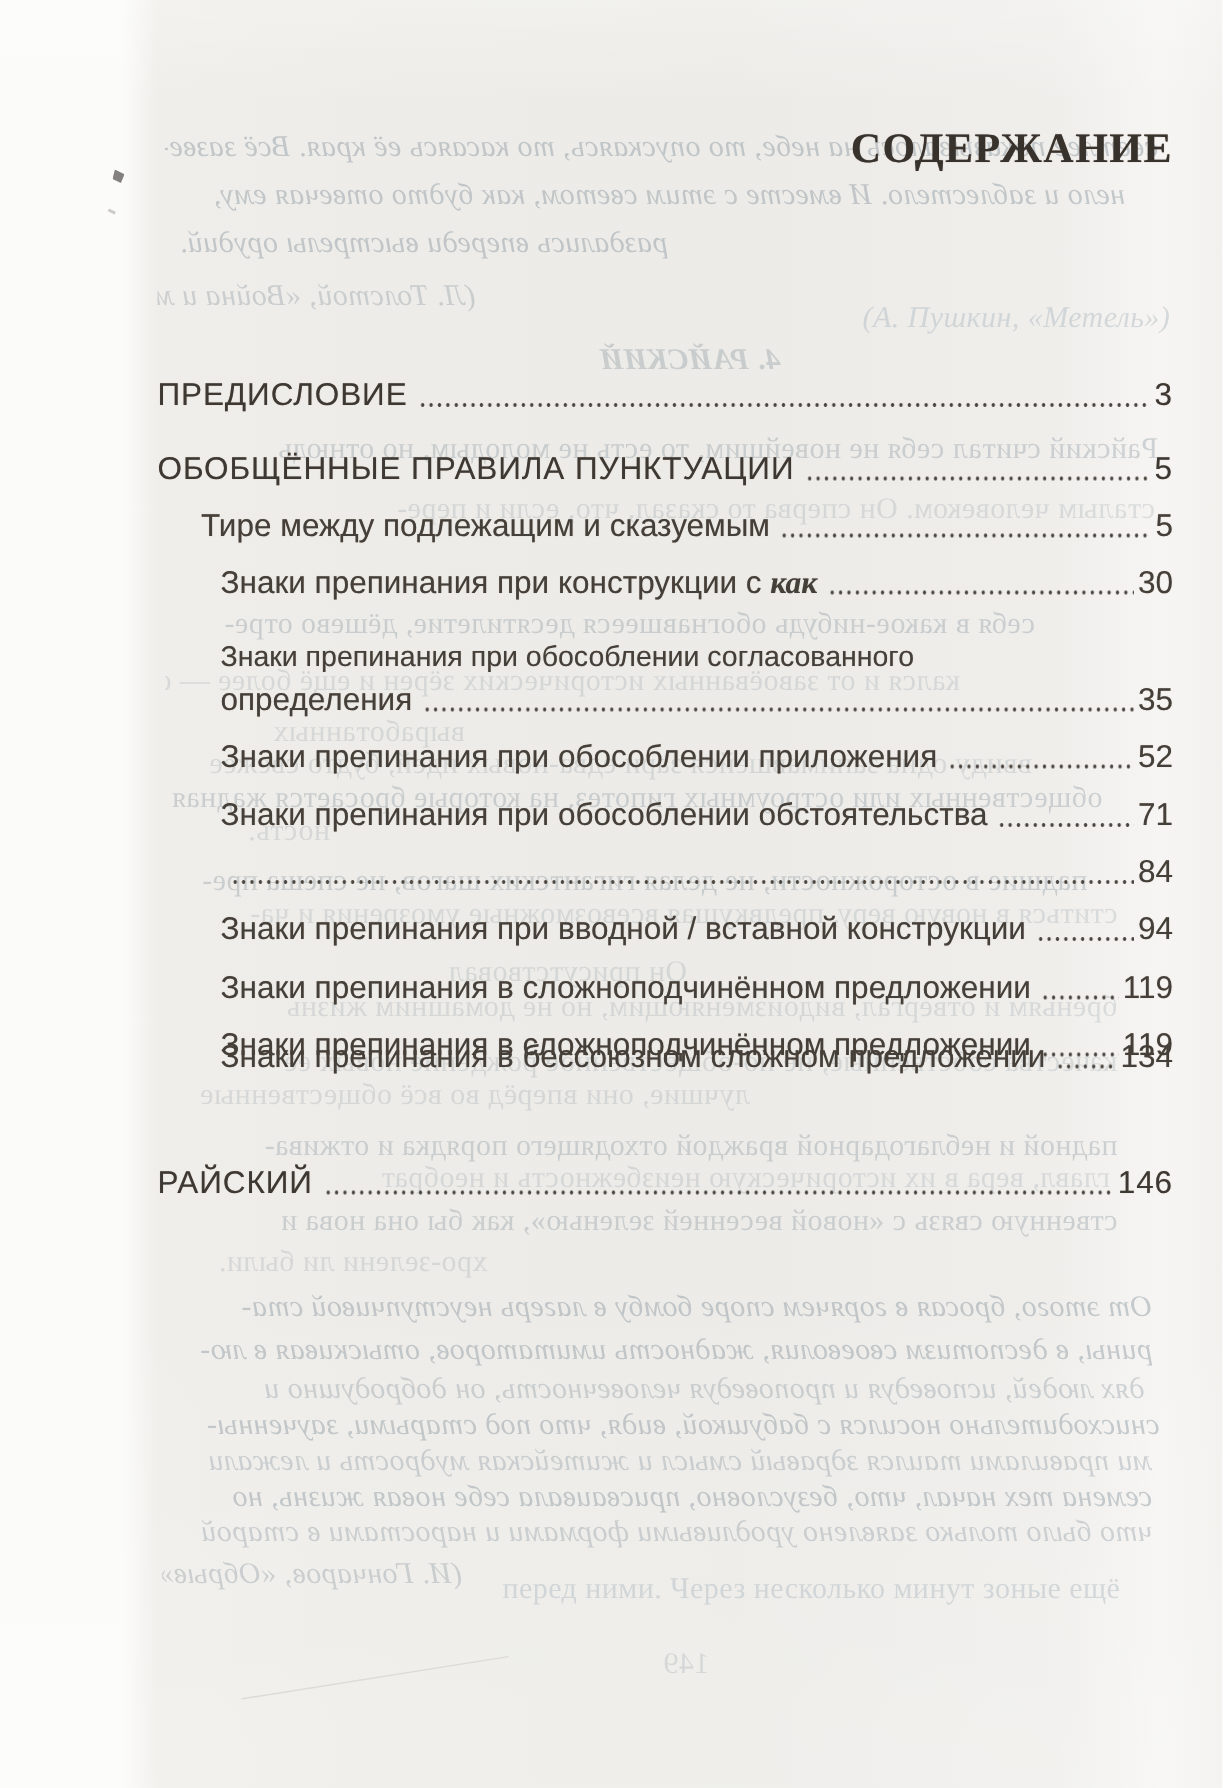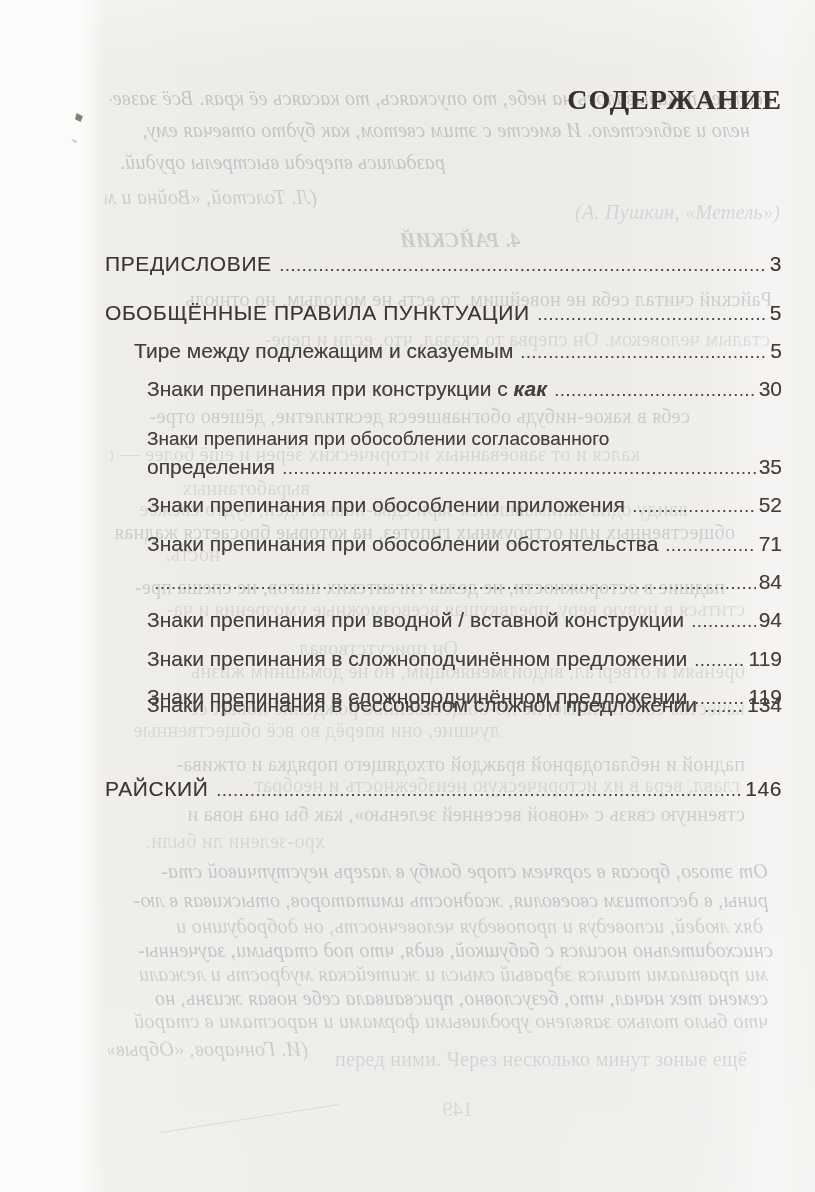--- a/index.html
+++ b/index.html
@@ -24,21 +24,21 @@
   }
   .row .lbl{white-space:nowrap;}
   .row .leader{
     flex:1 1 auto;height:20px;margin:0 3px 0 7px;
     background-image:radial-gradient(circle,#4c4640 1.05px,rgba(0,0,0,0) 1.35px);
     background-size:5.6px 4px;background-repeat:repeat-x;background-position:0 calc(100% - 3px);
   }
   .row .num{white-space:nowrap;}
   .h1 .lbl,.h1 .num{letter-spacing:.6px;color:#3e3833;}
   .line1{position:absolute;font-size:19px;color:#453f39;white-space:nowrap;text-shadow:0 0 .5px rgba(80,55,40,.45);}
-  .em{font-weight:bold;font-style:italic;}
+  .em{font-weight:bold;font-style:italic;font-family:Liberation Serif, serif;}
   
   .ghost{
     position:absolute;font-family:"Liberation Serif",serif;
     font-size:20px;color:#99a3ab;opacity:.42;white-space:nowrap;overflow:hidden;
     transform:scaleX(-1);filter:blur(.35px);letter-spacing:.3px;
   }
   .ghost.it{font-style:italic;}
   .ghost.bold{font-weight:bold;}
   .ghost.dk{opacity:.52;}
   .ghost.lt{opacity:.28;}

